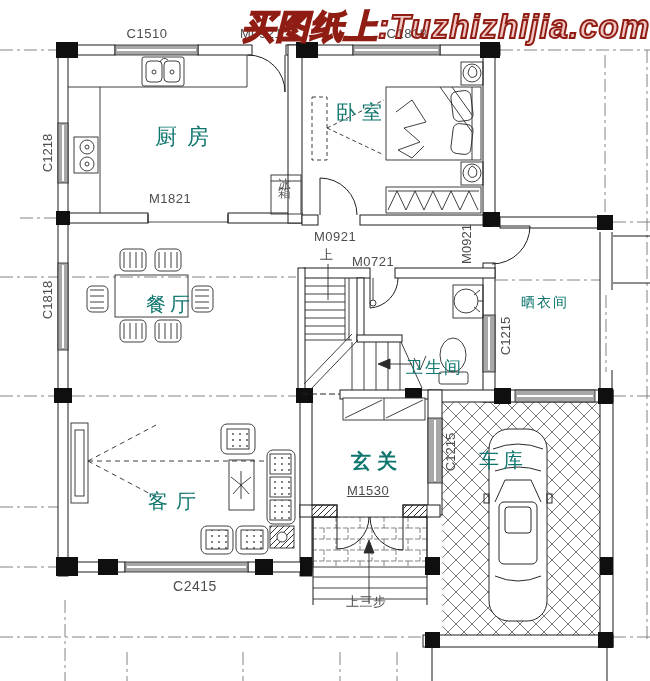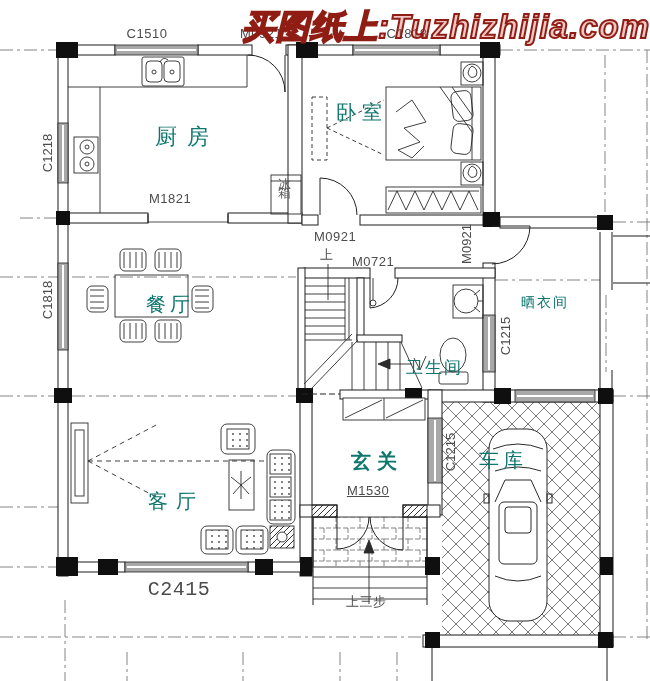--- a/index.html
+++ b/index.html
@@ -403,21 +403,21 @@
 <div class="vlabel" style="left:15px;top:146px;">C1218</div>
 <div class="vlabel" style="left:15px;top:293px;">C1818</div>
 <div class="vlabel" style="left:434px;top:237px;">M0921</div>
 <div class="vlabel" style="left:473px;top:329px;">C1215</div>
 <div class="vlabel" style="left:418px;top:445px;">C1215</div>
 
 <div class="dim center" style="left:125px;top:191px;width:90px;">M1821</div>
 <div class="dim" style="left:314px;top:229px;">M0921</div>
 <div class="dim" style="left:320px;top:246px;">上</div>
 <div class="dim" style="left:352px;top:254px;">M0721</div>
-<div class="dim center" style="left:134px;top:578px;width:90px;font-size:20px;font-family:Liberation Mono, monospace;">C2415</div>
+<div class="dim center" style="left:150px;top:578px;width:90px;font-size:14px;">C2415</div>
 <div class="dim center" style="left:333px;top:483px;width:70px;text-decoration:underline;">M1530</div>
 <div class="dim" style="left:346px;top:593px;">上三步</div>
 
 <div class="room" style="left:155px;top:122px;font-size:22px;letter-spacing:10px;">厨房</div>
 <div class="room" style="left:336px;top:99px;letter-spacing:6px;">卧室</div>
 <div class="room" style="left:146px;top:283px;letter-spacing:4px;margin-top:8px;">餐厅</div>
 <div class="room" style="left:406px;top:324px;font-size:17px;letter-spacing:2px;margin-top:32px;">卫生间</div>
 <div class="room" style="left:521px;top:294px;font-size:14px;letter-spacing:2px;">晒衣间</div>
 <div class="room" style="left:148px;top:440px;letter-spacing:8px;margin-top:48px;">客厅</div>
 <div class="room" style="left:351px;top:448px;letter-spacing:6px;font-weight:bold;">玄关</div>

